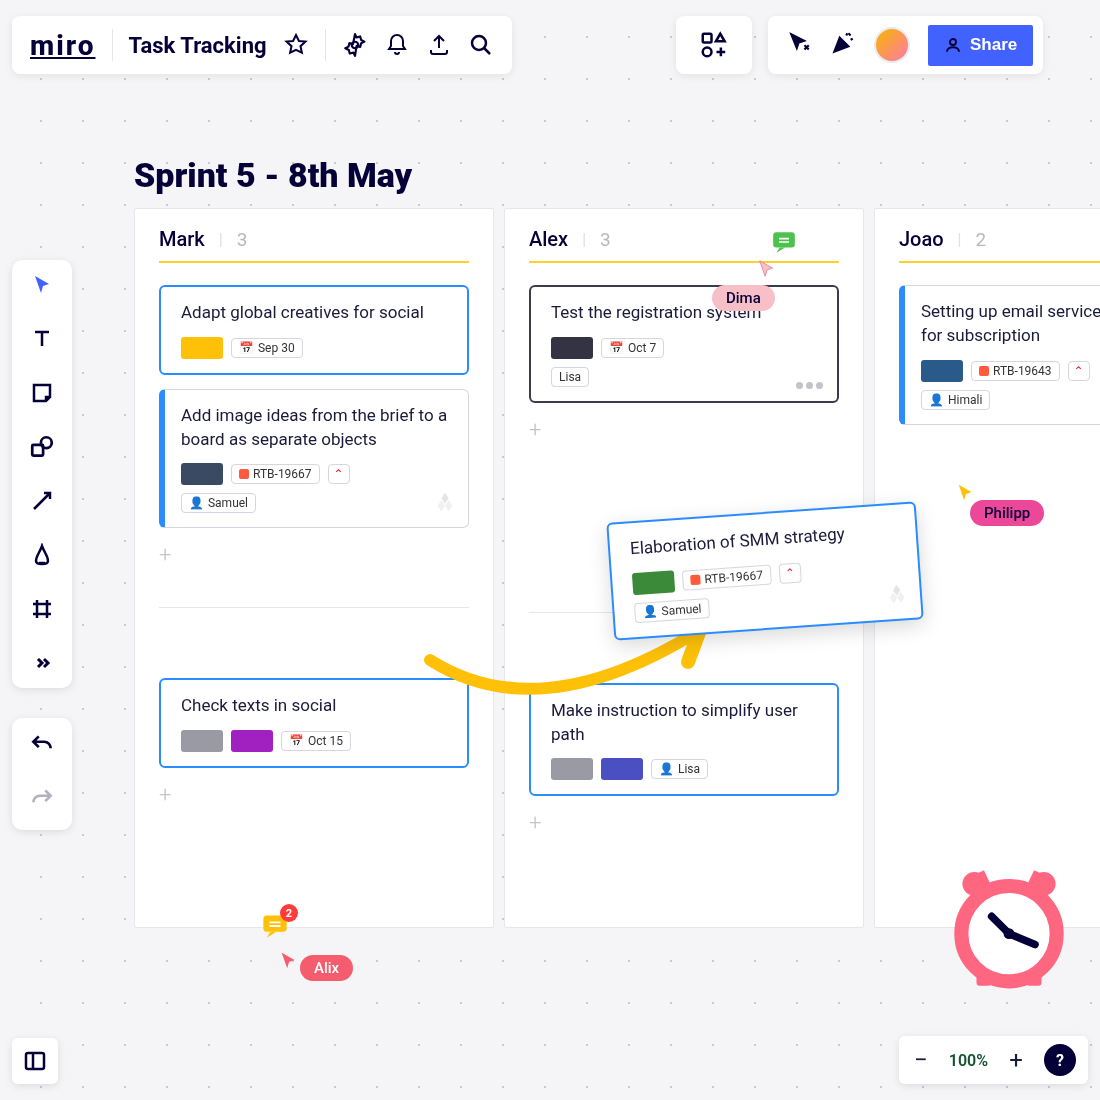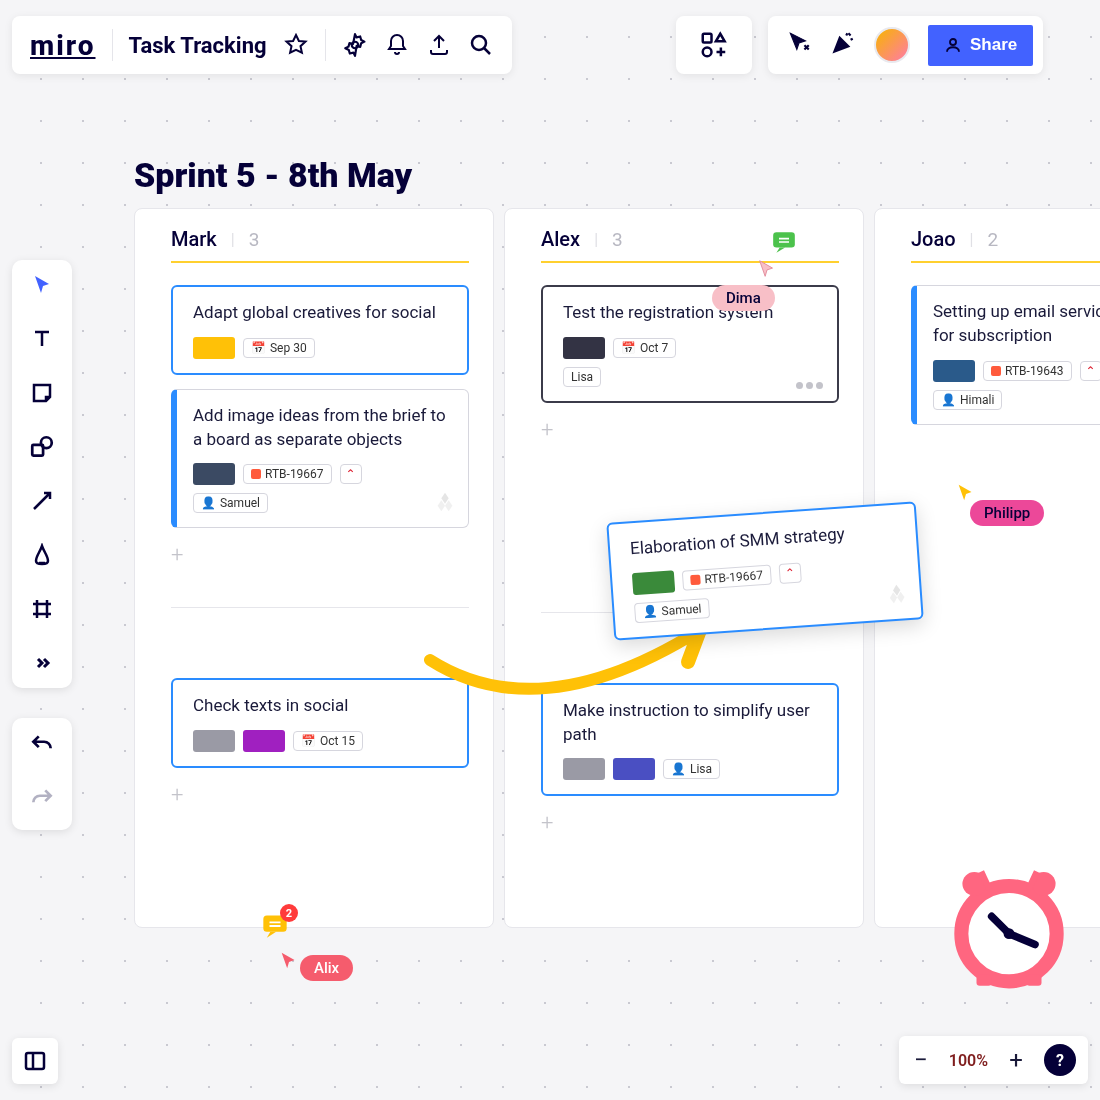--- a/index.html
+++ b/index.html
@@ -153,22 +153,22 @@
   left: 134px;
   top: 208px;
   display: flex;
   gap: 10px;
   z-index: 4;
 }
 .column {
   width: 360px;
   background: #fff;
   border: 1px solid #e6e6eb;
-  border-radius: 8px;
-  padding: 18px 24px 40px 36px;
+  border-radius: 2px;
+  padding: 18px 24px 40px 24px;
   min-height: 720px;
   position: relative;
 }
 .col-header {
   display: flex;
   align-items: center;
   gap: 14px;
   margin-bottom: 10px;
 }
 .col-name { font-size: 20px; color: #050038; font-weight: 500; }
@@ -305,21 +305,21 @@
   right: 12px;
   bottom: 16px;
   background: #fff;
   border-radius: 6px;
   box-shadow: 0 2px 8px rgba(0,0,0,0.1);
   height: 48px;
   padding: 0 12px;
   display: flex; align-items: center; gap: 18px;
   z-index: 10;
 }
-.zoom-text { font-weight: 600; font-size: 16px; color: #7f1d1d; }
+.zoom-text { font-weight: 600; font-size: 16px; color: #14532d; }
 .help-btn { width: 32px; height: 32px; border-radius: 50%; background: #050038; color: #fff; display: flex; align-items: center; justify-content: center; font-weight: 700; cursor: pointer; }
 .zoom-btn { font-size: 24px; font-weight: 400; cursor: pointer; width: 20px; text-align: center; }
 </style>
 </head>
 <body>
 
 <div class="dot-grid"></div>
 
 <div class="topbar-left">
   <span class="logo">miro</span>

